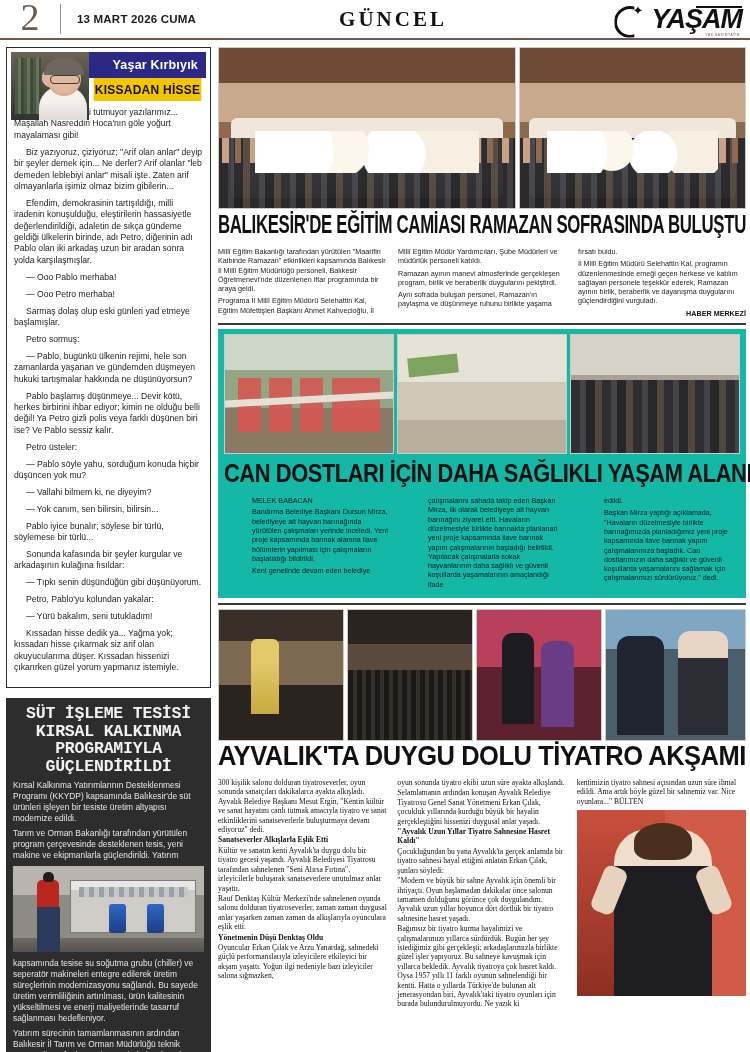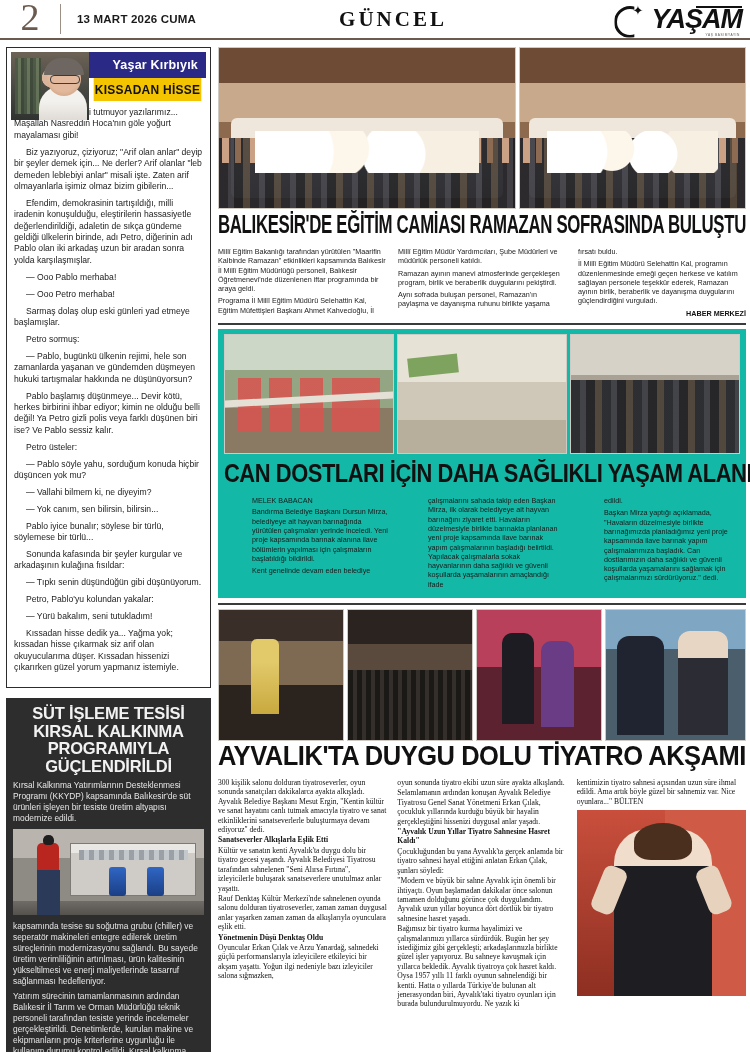--- a/index.html
+++ b/index.html
@@ -114,21 +114,21 @@
     font-size: 8.6px; line-height: 11.4px; color: #1b1b1b;
     text-indent: 12px; margin-bottom: 5.5px; text-align: left;
   }
 
   .story-dark {
     margin-top: 10px; background: #2d2d2d; color: #f2f2f2; padding: 7px 7px 8px 7px;
   }
   .story-dark h2 {
     font-size: 16.5px; line-height: 17.5px; font-weight: bold; text-align: center;
     letter-spacing: -.2px; margin-bottom: 5px;
-    font-family: Liberation Sans, sans-serif;
+    font-family: Liberation Mono, monospace;
   }
   .story-dark p {
     font-size: 8.4px; line-height: 11px; margin-bottom: 4px; color: #e6e6e6;
   }
   .machine-photo {
     width: 100%; height: 86px; margin: 5px 0 6px 0; position: relative; overflow: hidden;
     background: linear-gradient(180deg,#b9b4ad 0 34%, #8e8a84 34% 100%);
   }
   .mp-unit {
     position:absolute; left:30%; top:16%; width:66%; height:62%;
@@ -350,20 +350,21 @@
         <p>— Tıpkı senin düşündüğün gibi düşünüyorum.</p>
         <p>Petro, Pablo'yu kolundan yakalar:</p>
         <p>— Yürü bakalım, seni tutukladım!</p>
         <p>Kıssadan hisse dedik ya... Yağma yok; kıssadan hisse çıkarmak siz arif olan okuyucularıma düşer. Kıssadan hissenizi çıkarırken güzel yorum yapmanız istemiyle.</p>
       </div>
     </div>
 
     <div class="story-dark">
       <h2>SÜT İŞLEME TESİSİ KIRSAL KALKINMA PROGRAMIYLA GÜÇLENDİRİLDİ</h2>
       <p>Kırsal Kalkınma Yatırımlarının Desteklenmesi Programı (KKYDP) kapsamında Balıkesir'de süt ürünleri işleyen bir tesiste üretim altyapısı modernize edildi.</p>
+      <p>Tarım ve Orman Bakanlığı tarafından yürütülen program çerçevesinde desteklenen tesis, yeni makine ve ekipmanlarla güçlendirildi. Yatırım</p>
       <div class="machine-photo">
         <div class="mp-floor"></div>
         <div class="mp-unit"></div>
         <div class="mp-tank-a"></div>
         <div class="mp-tank-b"></div>
         <div class="mp-worker">
           <div class="mp-head"></div>
         </div>
       </div>
       <p>kapsamında tesise su soğutma grubu (chiller) ve seperatör makineleri entegre edilerek üretim süreçlerinin modernizasyonu sağlandı. Bu sayede üretim verimliliğinin artırılması, ürün kalitesinin yükseltilmesi ve enerji maliyetlerinde tasarruf sağlanması hedefleniyor.</p>
@@ -387,21 +388,21 @@
       </div>
       <div class="headline big" style="display: inline-block; transform: scaleX(0.672611);">BALIKESİR'DE EĞİTİM CAMİASI RAMAZAN SOFRASINDA BULUŞTU</div>
       <div class="art-body">
         <div class="cc">
           <p>Millî Eğitim Bakanlığı tarafından yürütülen "Maarifin Kalbinde Ramazan" etkinlikleri kapsamında Balıkesir İl Millî Eğitim Müdürlüğü personeli, Balıkesir Öğretmenevi'nde düzenlenen iftar programında bir araya geldi.</p>
           <p>Programa İl Millî Eğitim Müdürü Selehattin Kal, Eğitim Müfettişleri Başkanı Ahmet Kahvecioğlu, İl</p>
         </div>
         <div class="cc">
           <p>Millî Eğitim Müdür Yardımcıları, Şube Müdürleri ve müdürlük personeli katıldı.</p>
           <p>Ramazan ayının manevi atmosferinde gerçekleşen program, birlik ve beraberlik duygularını pekiştirdi.</p>
-          <p>Aynı sofrada buluşan personel, Ramazan'ın paylaşma ve dayanışma ruhunu birlikte yaşama</p>
+          <p>Aynı sofrada buluşan personel, Ramazan'ın paylaşma ve düşünmeye ruhunu birlikte yaşama</p>
         </div>
         <div class="cc">
           <p>fırsatı buldu.</p>
           <p>İl Millî Eğitim Müdürü Selehattin Kal, programın düzenlenmesinde emeği geçen herkese ve katılım sağlayan personele teşekkür ederek, Ramazan ayının birlik, beraberlik ve dayanışma duygularını güçlendirdiğini vurguladı.</p>
           <div class="credit">HABER MERKEZİ</div>
         </div>
       </div>
     </div>
 
     <div class="sec-divider"></div>

